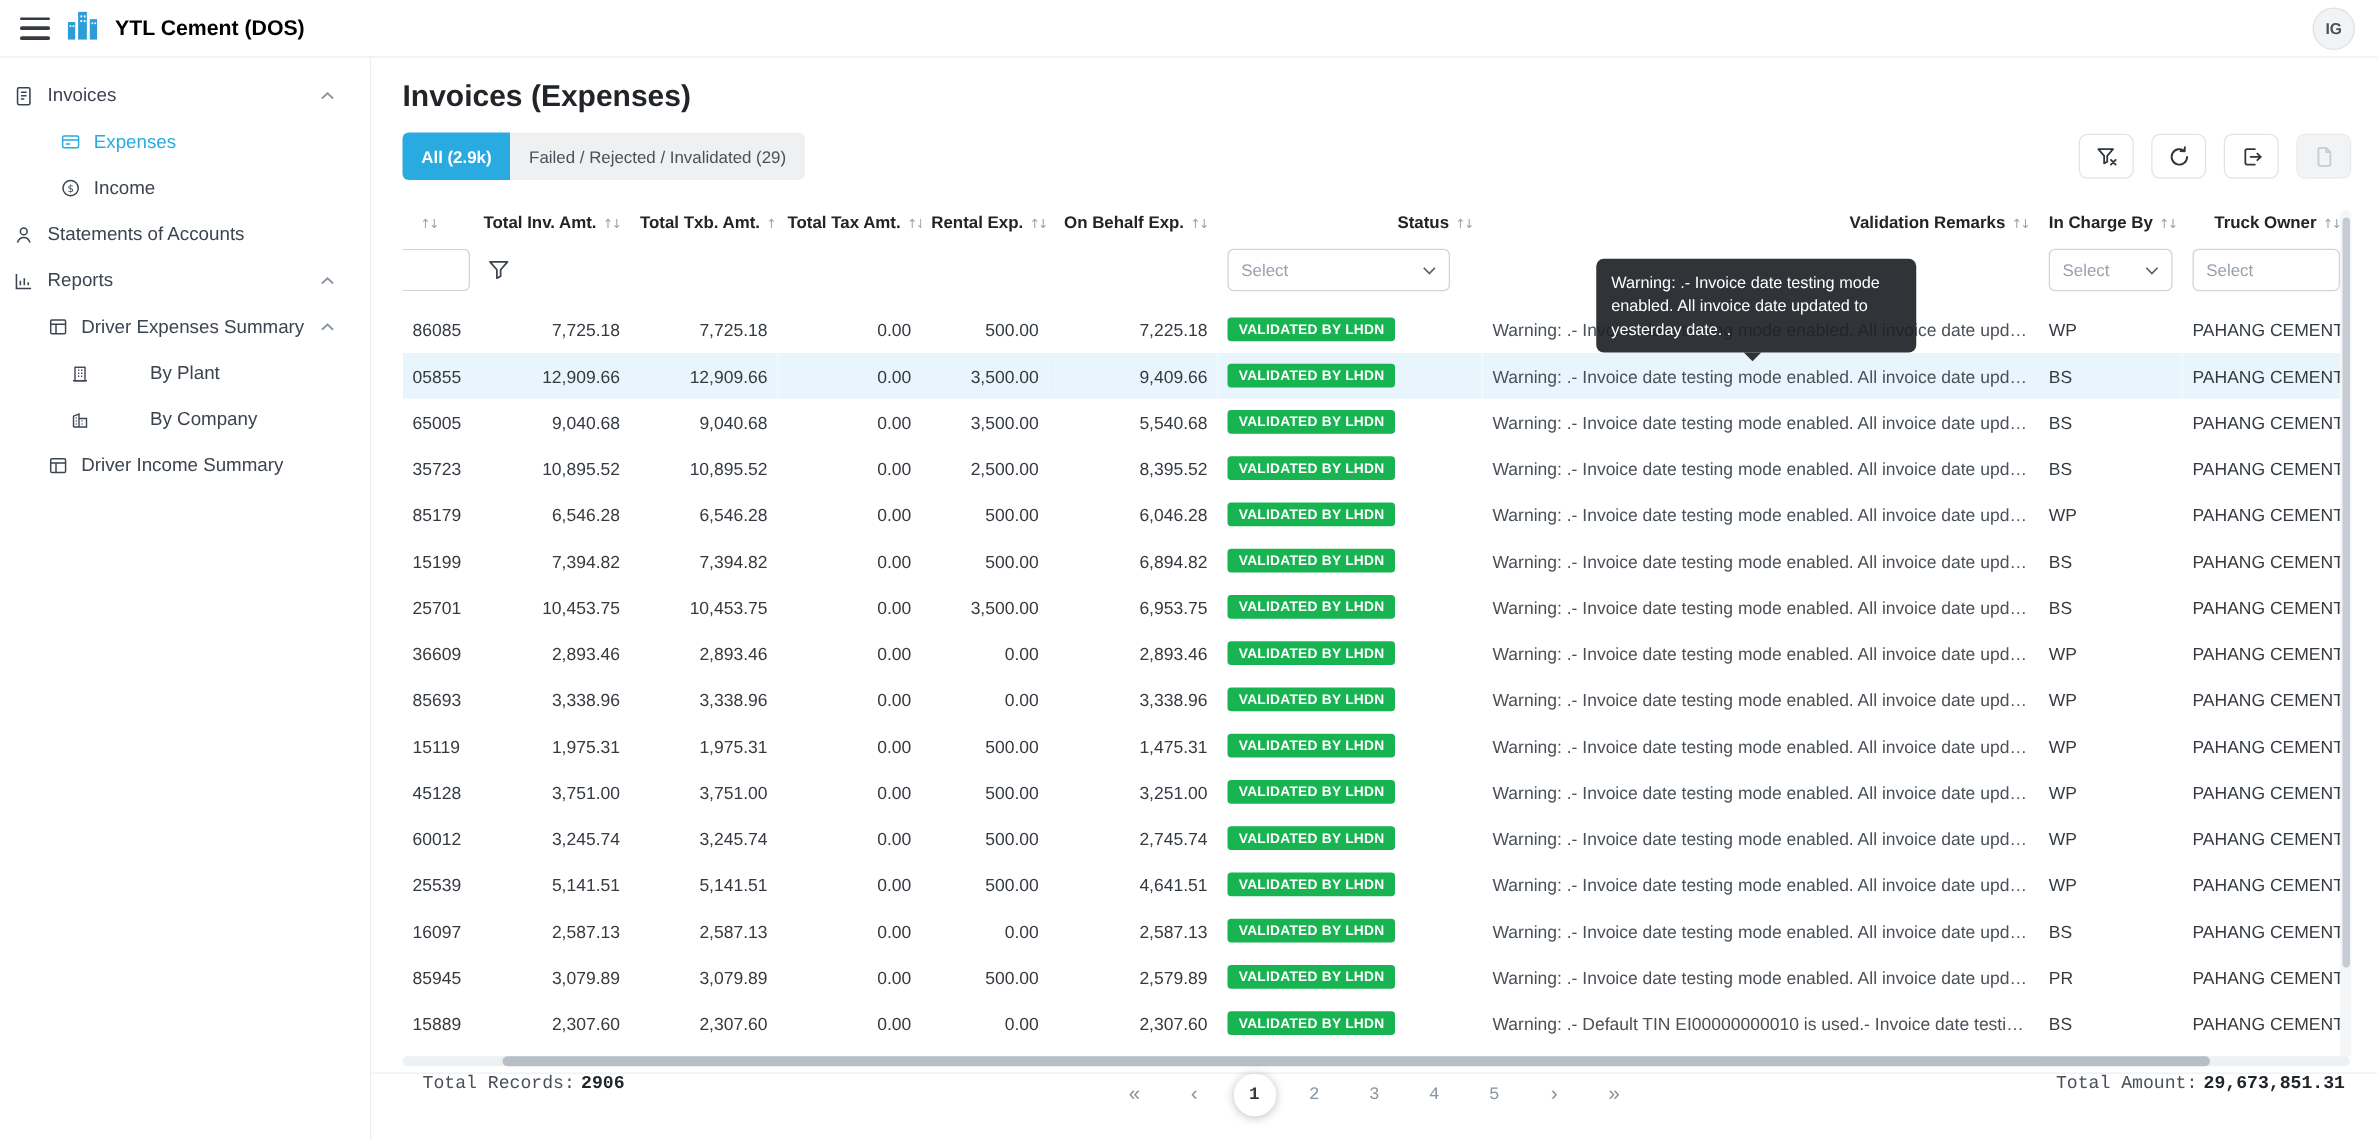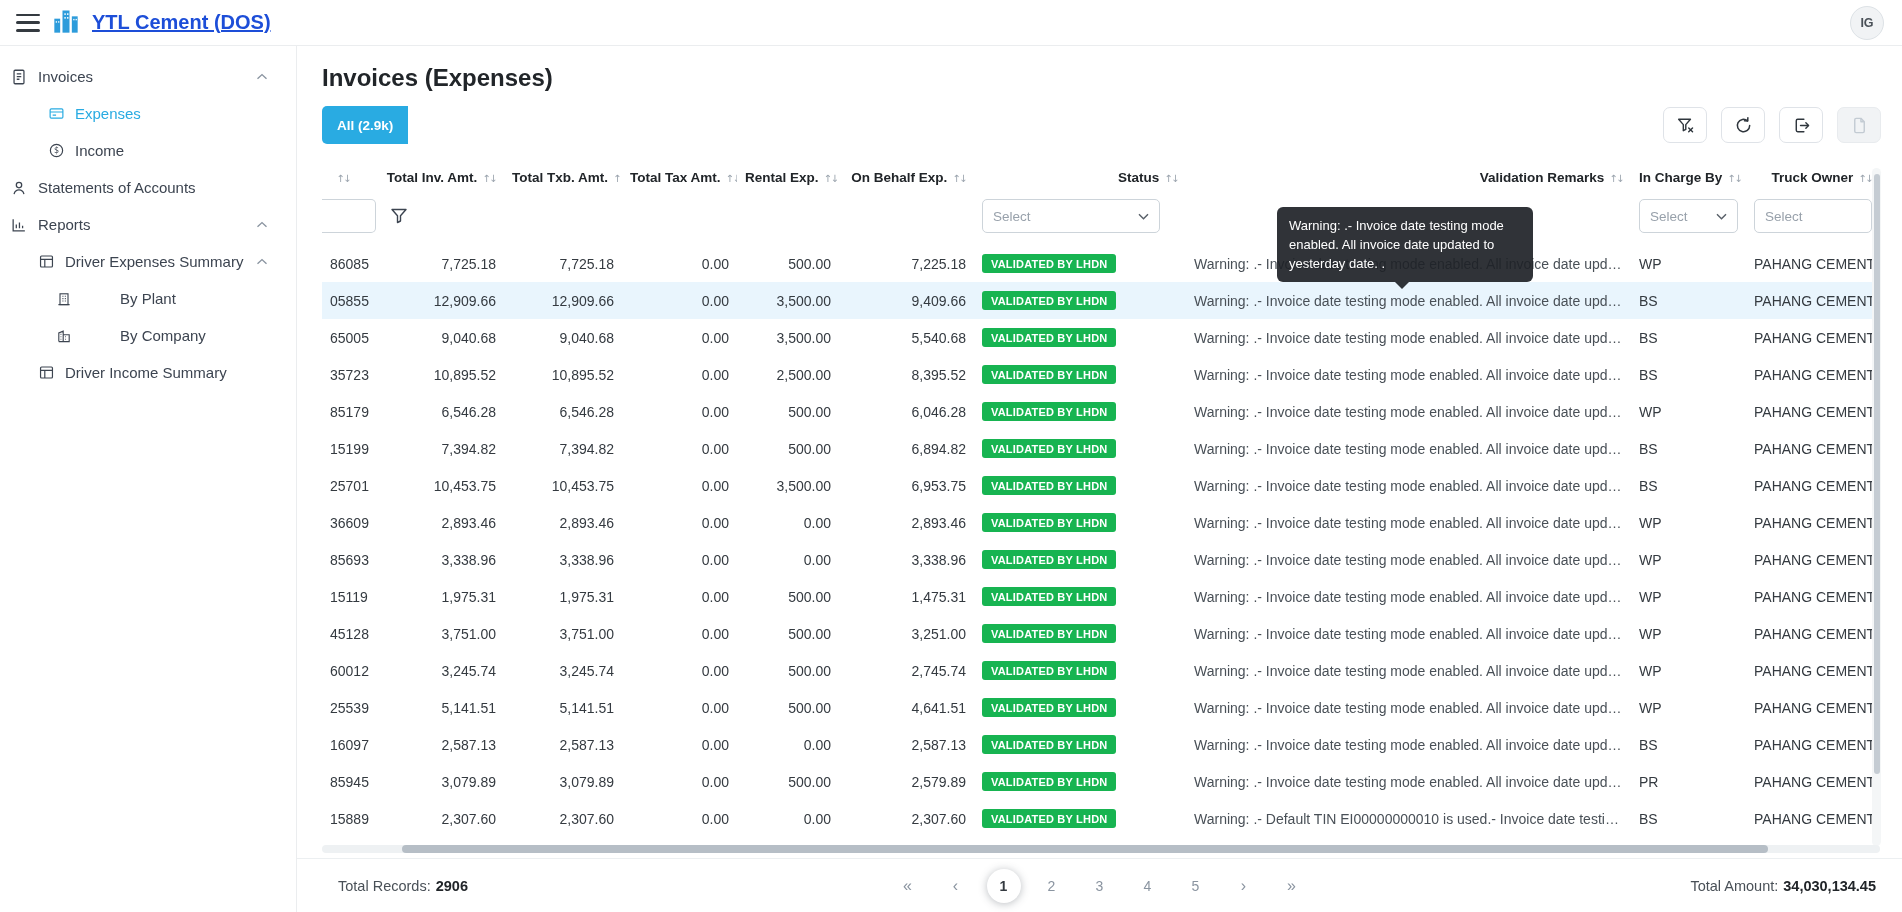--- a/index.html
+++ b/index.html
@@ -5,21 +5,21 @@
   * { margin:0; padding:0; box-sizing:border-box; }
   html,body { width:1902px; height:912px; overflow:hidden; background:#fff;
     font-family:"Liberation Sans","DejaVu Sans",sans-serif; color:#343a40; }
 
   
   .topbar { height:46px; display:flex; align-items:center; gap:12px;
     padding:0 18px 0 16px; border-bottom:1px solid #ebedef; }
   .hamburger { width:24px; height:18px; display:flex; flex-direction:column;
     justify-content:space-between; background:none; border:none; cursor:pointer; }
   .hamburger span { display:block; height:2.6px; background:#343a40; border-radius:2px; }
-  .app-title { font-size:20px; font-weight:700; color:#1d4ed8;text-decoration:underline; }
+  .app-title { font-size:17px; font-weight:700; color:#000000; }
   .avatar { margin-left:auto; width:34px; height:34px; border-radius:50%;
     background:#f1f3f5; border:1px solid #dde2e6; display:flex; align-items:center;
     justify-content:center; font-size:12.5px; font-weight:700; color:#495057; cursor:pointer; }
 
   
   .shell { display:flex; height:866px; }
   .sidebar { flex:0 0 297px; border-right:1px solid #ebedef; padding-top:12px; }
   .nav-item { height:37px; display:flex; align-items:center; gap:10px;
     font-size:15px; color:#3c4450; cursor:pointer; white-space:nowrap; }
   .nav-item svg { flex:0 0 auto; }
@@ -77,22 +77,22 @@
     background:#f4f6f7; border-radius:5px; cursor:pointer; }
   .vthumb { position:absolute; left:1.5px; top:6px; width:6px; height:600px;
     background:#c5ccd3; border-radius:3px; }
   .hscroll { position:absolute; left:25px; top:799px; width:1558px; height:8px;
     background:#eef1f3; border-radius:4px; cursor:pointer; }
   .hthumb { position:absolute; left:80px; top:0; width:1366px; height:8px;
     background:#b6bec6; border-radius:4px; }
 
   
   .footer { position:absolute; left:0; right:0; top:812px; height:54px;
-    display:flex; align-items:center; border-top:1px solid #eceff1;
-    padding:0 26px 0 41px; }
+    display:flex; border-top:1px solid #eceff1;
+    padding:0 26px 0 41px;font-family:Liberation Mono, monospace; }
   .records, .amount { font-size:14.5px; color:#495057; }
   .records b, .amount b { color:#212529; font-weight:700; margin-left:5px; }
   .amount { margin-left:auto; }
   .pagination { position:absolute; left:50%; transform:translateX(-50%);
     display:flex; align-items:center; gap:14px; }
   .page-btn { width:34px; height:34px; border-radius:50%; border:none; background:none;
     display:flex; align-items:center; justify-content:center; font-size:14px;
     color:#8a94a0; cursor:pointer; font-family:inherit; }
   .page-btn.active { background:#fff; box-shadow:0 1px 8px rgba(60,70,80,.35);
     color:#343a40; font-weight:600; }
@@ -219,20 +219,21 @@
       <span>Driver Income Summary</span>
     </div>
   </aside>
 
   <main class="main">
     <h1 class="page-title">Invoices (Expenses)</h1>
 
     <div class="tabs-row">
       <div class="tabs">
         <div class="tab active">All (2.9k)</div>
+        <div class="tab inactive">Failed / Rejected / Invalidated (29)</div>
       </div>
       <div class="toolbar">
         <button class="tbtn" title="">
           <svg width="19" height="19" viewBox="0 0 20 20" fill="none" stroke="currentColor" stroke-width="1.5" stroke-linejoin="round" stroke-linecap="round">
               <path d="M2.8 3.5h12.4l-4.9 5.6v5l-2.6 1.4v-6.4z"></path>
               <path d="M13.4 12.6l4 4M17.4 12.6l-4 4"></path>
             </svg>
         </button>
         <button class="tbtn">
           <svg width="19" height="19" viewBox="0 0 20 20" fill="none" stroke="currentColor" stroke-width="1.6" stroke-linecap="round" stroke-linejoin="round">
@@ -536,20 +537,20 @@
         <button class="page-btn pg-nav">«</button>
         <button class="page-btn pg-nav">‹</button>
         <button class="page-btn active">1</button>
         <button class="page-btn">2</button>
         <button class="page-btn">3</button>
         <button class="page-btn">4</button>
         <button class="page-btn">5</button>
         <button class="page-btn pg-nav">›</button>
         <button class="page-btn pg-nav">»</button>
       </div>
-      <span class="amount"><span>Total Amount:</span><b>34,030,134.45</b></span>
+      <span class="amount"><span>Total Amount:</span><b>29,673,851.31</b></span>
     </div>
   </main>
 </div>
 
 <div class="tooltip">
   <span>Warning: .- Invoice date testing mode enabled. All invoice date updated to yesterday date. .</span>
 </div>
 
 </body></html>

